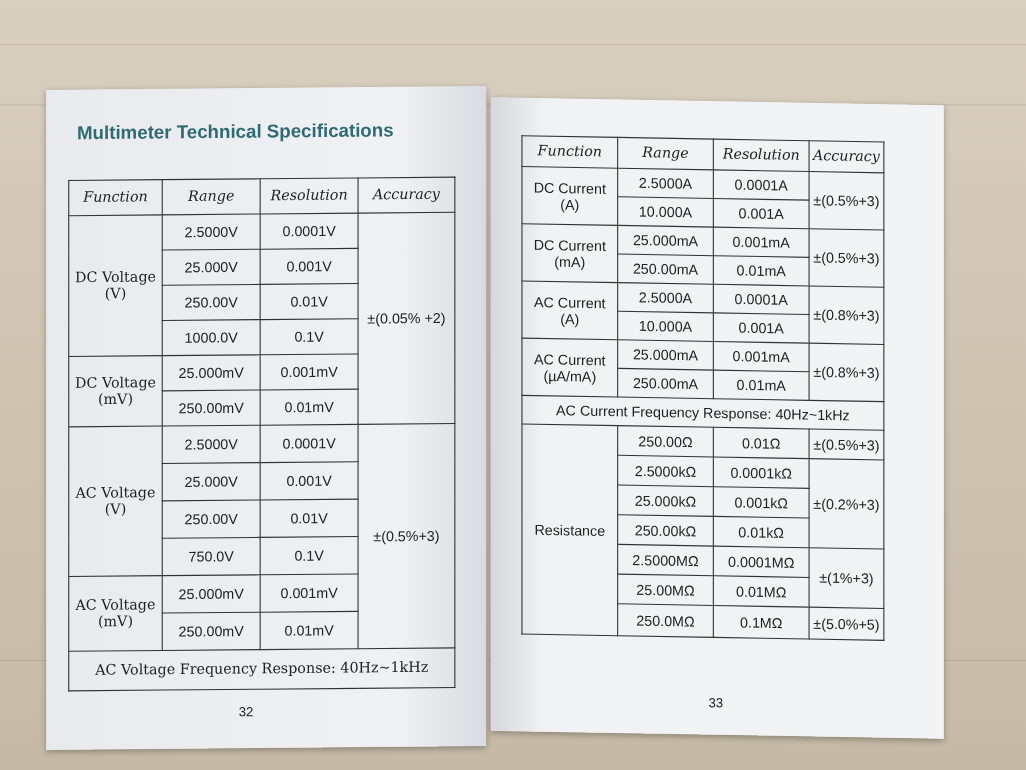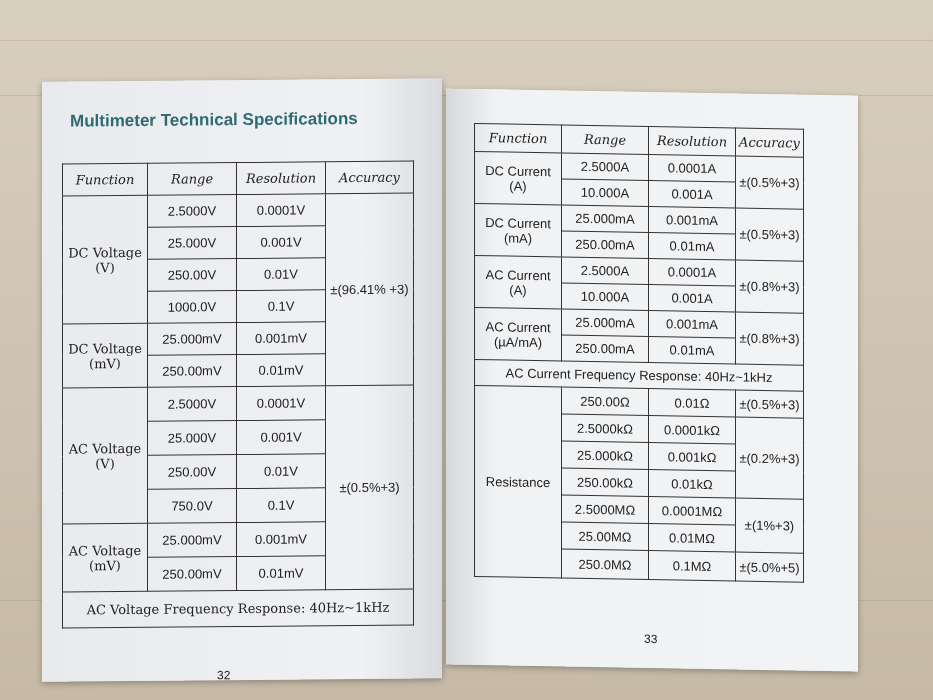--- a/index.html
+++ b/index.html
@@ -31,21 +31,21 @@
         <tr style="height:32px">
       <th style="width:78px">Function</th>
       <th style="width:82px">Range</th>
       <th style="width:82px">Resolution</th>
       <th>Accuracy</th>
     </tr>
     <tr style="height:32px">
           <td rowspan="4" class="serif">DC Voltage<br>(V)</td>
           <td>2.5000V</td>
           <td>0.0001V</td>
-          <td rowspan="6">±(96.41% +3)</td>
+          <td rowspan="6">±(0.05% +2)</td>
         </tr>
     <tr style="height:32px">
           <td>25.000V</td>
           <td>0.001V</td>
         </tr>
     <tr style="height:32px">
           <td>250.00V</td>
           <td>0.01V</td>
         </tr>
     <tr style="height:32px">
@@ -86,21 +86,21 @@
         </tr>
     <tr style="height:34px">
           <td>250.00mV</td>
           <td>0.01mV</td>
         </tr>
     <tr style="height:36px">
           <td colspan="4" class="serif">AC Voltage Frequency Response: 40Hz~1kHz</td>
         </tr>
   </tbody>
     </table>
-  <div class="pnum" style="left:175px;top:588px;">32</div>
+  <div class="pnum" style="left:175px;top:560px;">32</div>
 </div>
 
 <div id="right-page" class="page">
   <table style="left:28px;top:34px;width:330px;">
     <tbody>
         <tr style="height:28px">
       <th style="width:80px">Function</th>
       <th style="width:80px">Range</th>
       <th style="width:80px">Resolution</th>
       <th>Accuracy</th>

